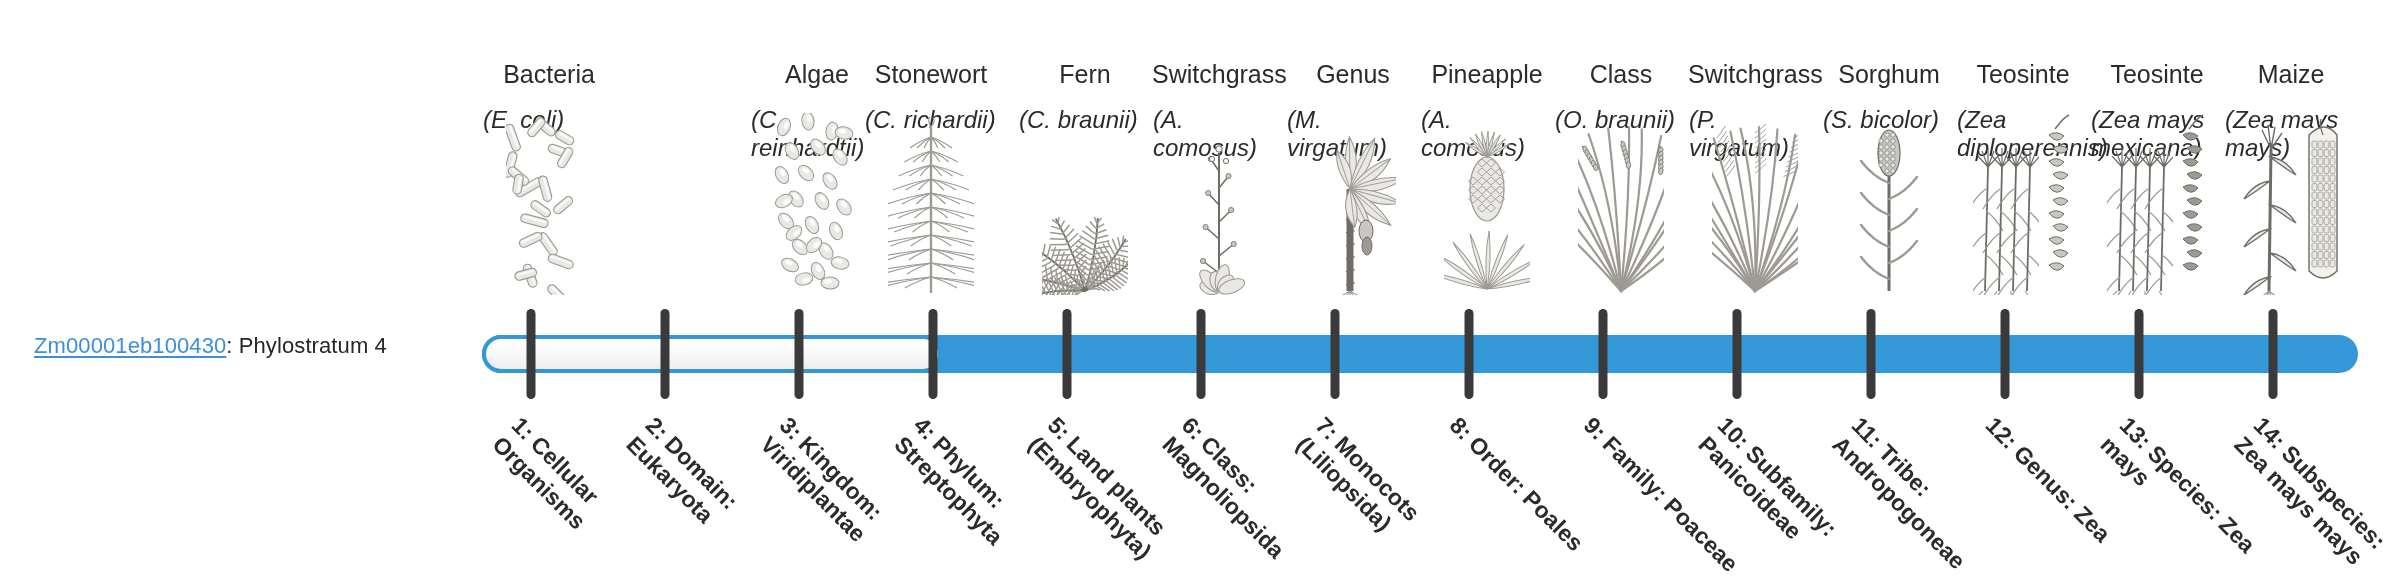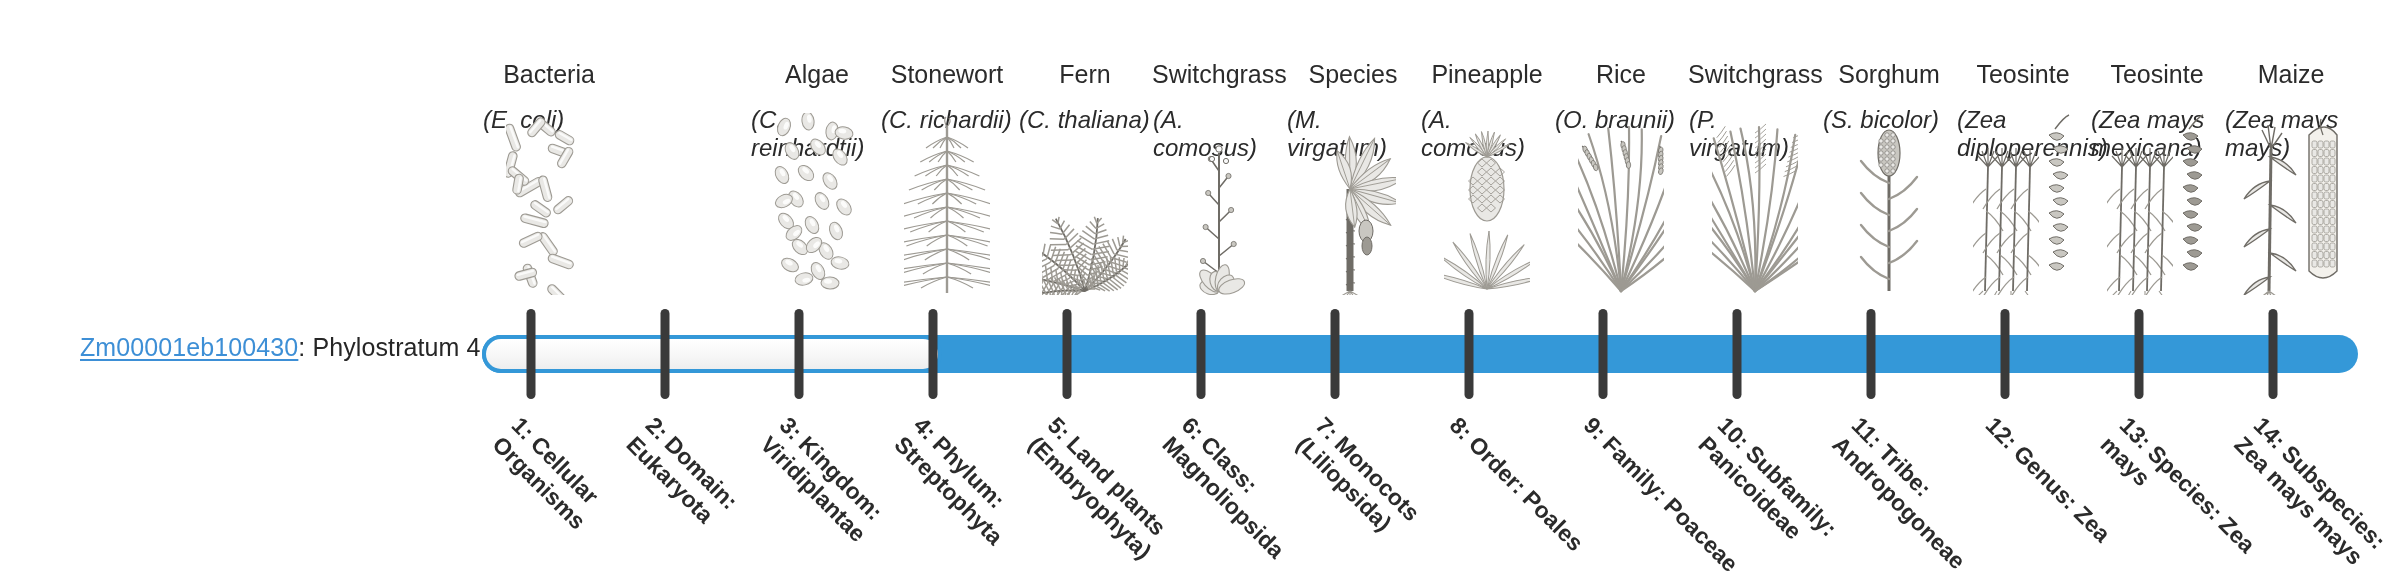--- a/index.html
+++ b/index.html
@@ -14,25 +14,24 @@
     height: 580px;
     background: #ffffff;
     overflow: hidden;
   }
 
   
   #gene-label {
     position: absolute;
     left: 34px;
     top: 333px;
-    font-size: 25px;
+    font-size: 22px;
     color: #262626;
     white-space: nowrap;
     letter-spacing: .1px;
-    margin-left: 46px;
   }
   #gene-label .gene-link {
     color: #3d8fd6;
     text-decoration: underline;
     text-underline-offset: 3px;
     cursor: pointer;
   }
 
   
   #columns {
@@ -332,21 +331,21 @@
               <ellipse cx="0" cy="0" rx="9" ry="6" fill="#e9e8e5" stroke="#9d9a93" stroke-width="1"></ellipse>
               <ellipse cx="-2" cy="-1.6" rx="4" ry="2.3" fill="#fcfcfb"></ellipse>
             </g>
             <g transform="translate(20,120) rotate(140)">
               <ellipse cx="0" cy="0" rx="9" ry="6" fill="#e9e8e5" stroke="#9d9a93" stroke-width="1"></ellipse>
               <ellipse cx="-2" cy="-1.6" rx="4" ry="2.3" fill="#fcfcfb"></ellipse>
             </g>
           </svg>
         </div>
       </div>
-      <div class="col" style="left: 398px; width: 134px;">
+      <div class="col" style="left: 382px; width: 134px;">
         <div class="sp-common">Stonewort</div>
         <div class="sp-latin">(C. richardii)</div>
         <div class="art">
           <svg width="86" height="182" viewBox="0 0 86 182">
             <path d="M43 180 L43 14" stroke="#9d9a93" stroke-width="2.4" fill="none"></path>
             <path d="M43 24 Q 31.45 28 22 35" stroke="#9d9a93" stroke-width="1.2" fill="none"></path>
             <path d="M43 24 Q 35.3 28 29 35" stroke="#9d9a93" stroke-width="1.2" fill="none"></path>
             <path d="M43 24 Q 39.15 28 36 35" stroke="#9d9a93" stroke-width="1.2" fill="none"></path>
             <path d="M43 24 Q 46.85 28 50 35" stroke="#9d9a93" stroke-width="1.2" fill="none"></path>
             <path d="M43 24 Q 50.7 28 57 35" stroke="#9d9a93" stroke-width="1.2" fill="none"></path>
@@ -410,21 +409,21 @@
             <path d="M43 164 Q 28.7 168 17 175" stroke="#9d9a93" stroke-width="1.2" fill="none"></path>
             <path d="M43 164 Q 57.3 168 69 175" stroke="#9d9a93" stroke-width="1.2" fill="none"></path>
             <path d="M43 164 Q 71.6 168 95 175" stroke="#9d9a93" stroke-width="1.2" fill="none"></path>
             <path d="M43 164 Q 85.9 168 121 175" stroke="#9d9a93" stroke-width="1.2" fill="none"></path>
             <path d="M43 14 q -4 -7 -1 -10 M43 14 q 5 -6 2 -9" stroke="#9d9a93" stroke-width="1.2" fill="none"></path>
           </svg>
         </div>
       </div>
       <div class="col" style="left: 536px; width: 134px;">
         <div class="sp-common">Fern</div>
-        <div class="sp-latin">(C. thaliana)</div>
+        <div class="sp-latin">(C. braunii)</div>
         <div class="art">
           <svg width="86" height="182" viewBox="0 0 86 182">
             <g transform="translate(43,178) rotate(-78)">
               <path d="M0 0 C 4 -34.2, 2 -60.800000000000004, 0 -76" stroke="#6f6c66" stroke-width="1.8" fill="none"></path>
               <path d="M0 -5.4 q 1.9 -3 3.7 -6" stroke="#9d9a93" stroke-width="1.5" fill="none"></path>
               <path d="M0 -5.4 q -1.9 -3 -3.7 -6" stroke="#9d9a93" stroke-width="1.5" fill="none"></path>
               <path d="M0 -10.9 q 3.6 -3 7.3 -6" stroke="#9d9a93" stroke-width="1.5" fill="none"></path>
               <path d="M0 -10.9 q -3.6 -3 -7.3 -6" stroke="#9d9a93" stroke-width="1.5" fill="none"></path>
               <path d="M0 -16.3 q 5.2 -3 10.5 -6" stroke="#9d9a93" stroke-width="1.5" fill="none"></path>
               <path d="M0 -16.3 q -5.2 -3 -10.5 -6" stroke="#9d9a93" stroke-width="1.5" fill="none"></path>
@@ -666,21 +665,21 @@
             </g>
             <g>
               <circle cx="43" cy="36" r="3.2" fill="#fafafa" stroke="#6f6c66" stroke-width="1"></circle>
               <circle cx="36" cy="46" r="2.6" fill="#fafafa" stroke="#6f6c66" stroke-width="1"></circle>
               <circle cx="50" cy="48" r="2.6" fill="#fafafa" stroke="#6f6c66" stroke-width="1"></circle>
             </g>
           </svg>
         </div>
       </div>
       <div class="col" style="left: 804px; width: 134px;">
-        <div class="sp-common">Species</div>
+        <div class="sp-common">Genus</div>
         <div class="sp-latin">(M. virgatum)</div>
         <div class="art">
           <svg width="86" height="182" viewBox="0 0 86 182">
             <path d="M40 178 L40 76" stroke="#6f6c66" stroke-width="7" fill="none"></path>
             <path d="M36 172 q 4 -3 9 -2" stroke="#6f6c66" stroke-width="1.2" fill="none"></path>
             <path d="M36 159 q 4 -3 9 -2" stroke="#6f6c66" stroke-width="1.2" fill="none"></path>
             <path d="M36 146 q 4 -3 9 -2" stroke="#6f6c66" stroke-width="1.2" fill="none"></path>
             <path d="M36 133 q 4 -3 9 -2" stroke="#6f6c66" stroke-width="1.2" fill="none"></path>
             <path d="M36 120 q 4 -3 9 -2" stroke="#6f6c66" stroke-width="1.2" fill="none"></path>
             <path d="M36 107 q 4 -3 9 -2" stroke="#6f6c66" stroke-width="1.2" fill="none"></path>
@@ -807,21 +806,21 @@
             <g transform="translate(43,44) rotate(43.5)">
               <path d="M0 0 Q 3 -14 1 -26 Q -2 -14 0 0 Z" fill="#e9e8e5" stroke="#9d9a93" stroke-width=".9"></path>
             </g>
             <g transform="translate(43,44) rotate(58)">
               <path d="M0 0 Q 3 -14 1 -26 Q -2 -14 0 0 Z" fill="#e9e8e5" stroke="#9d9a93" stroke-width=".9"></path>
             </g>
           </svg>
         </div>
       </div>
       <div class="col" style="left: 1072px; width: 134px;">
-        <div class="sp-common">Rice</div>
+        <div class="sp-common">Class</div>
         <div class="sp-latin">(O. braunii)</div>
         <div class="art">
           <svg width="86" height="182" viewBox="0 0 86 182">
             <g transform="translate(43,178) rotate(-46.0)">
               <path d="M0 0 Q 6 -66 2 -120" stroke="#9d9a93" stroke-width="2.2" fill="none" stroke-linecap="round"></path>
             </g>
             <g transform="translate(43,178) rotate(-39.4)">
               <path d="M0 0 Q 9 -71 4 -130" stroke="#9d9a93" stroke-width="2.2" fill="none" stroke-linecap="round"></path>
             </g>
             <g transform="translate(43,178) rotate(-32.9)">

